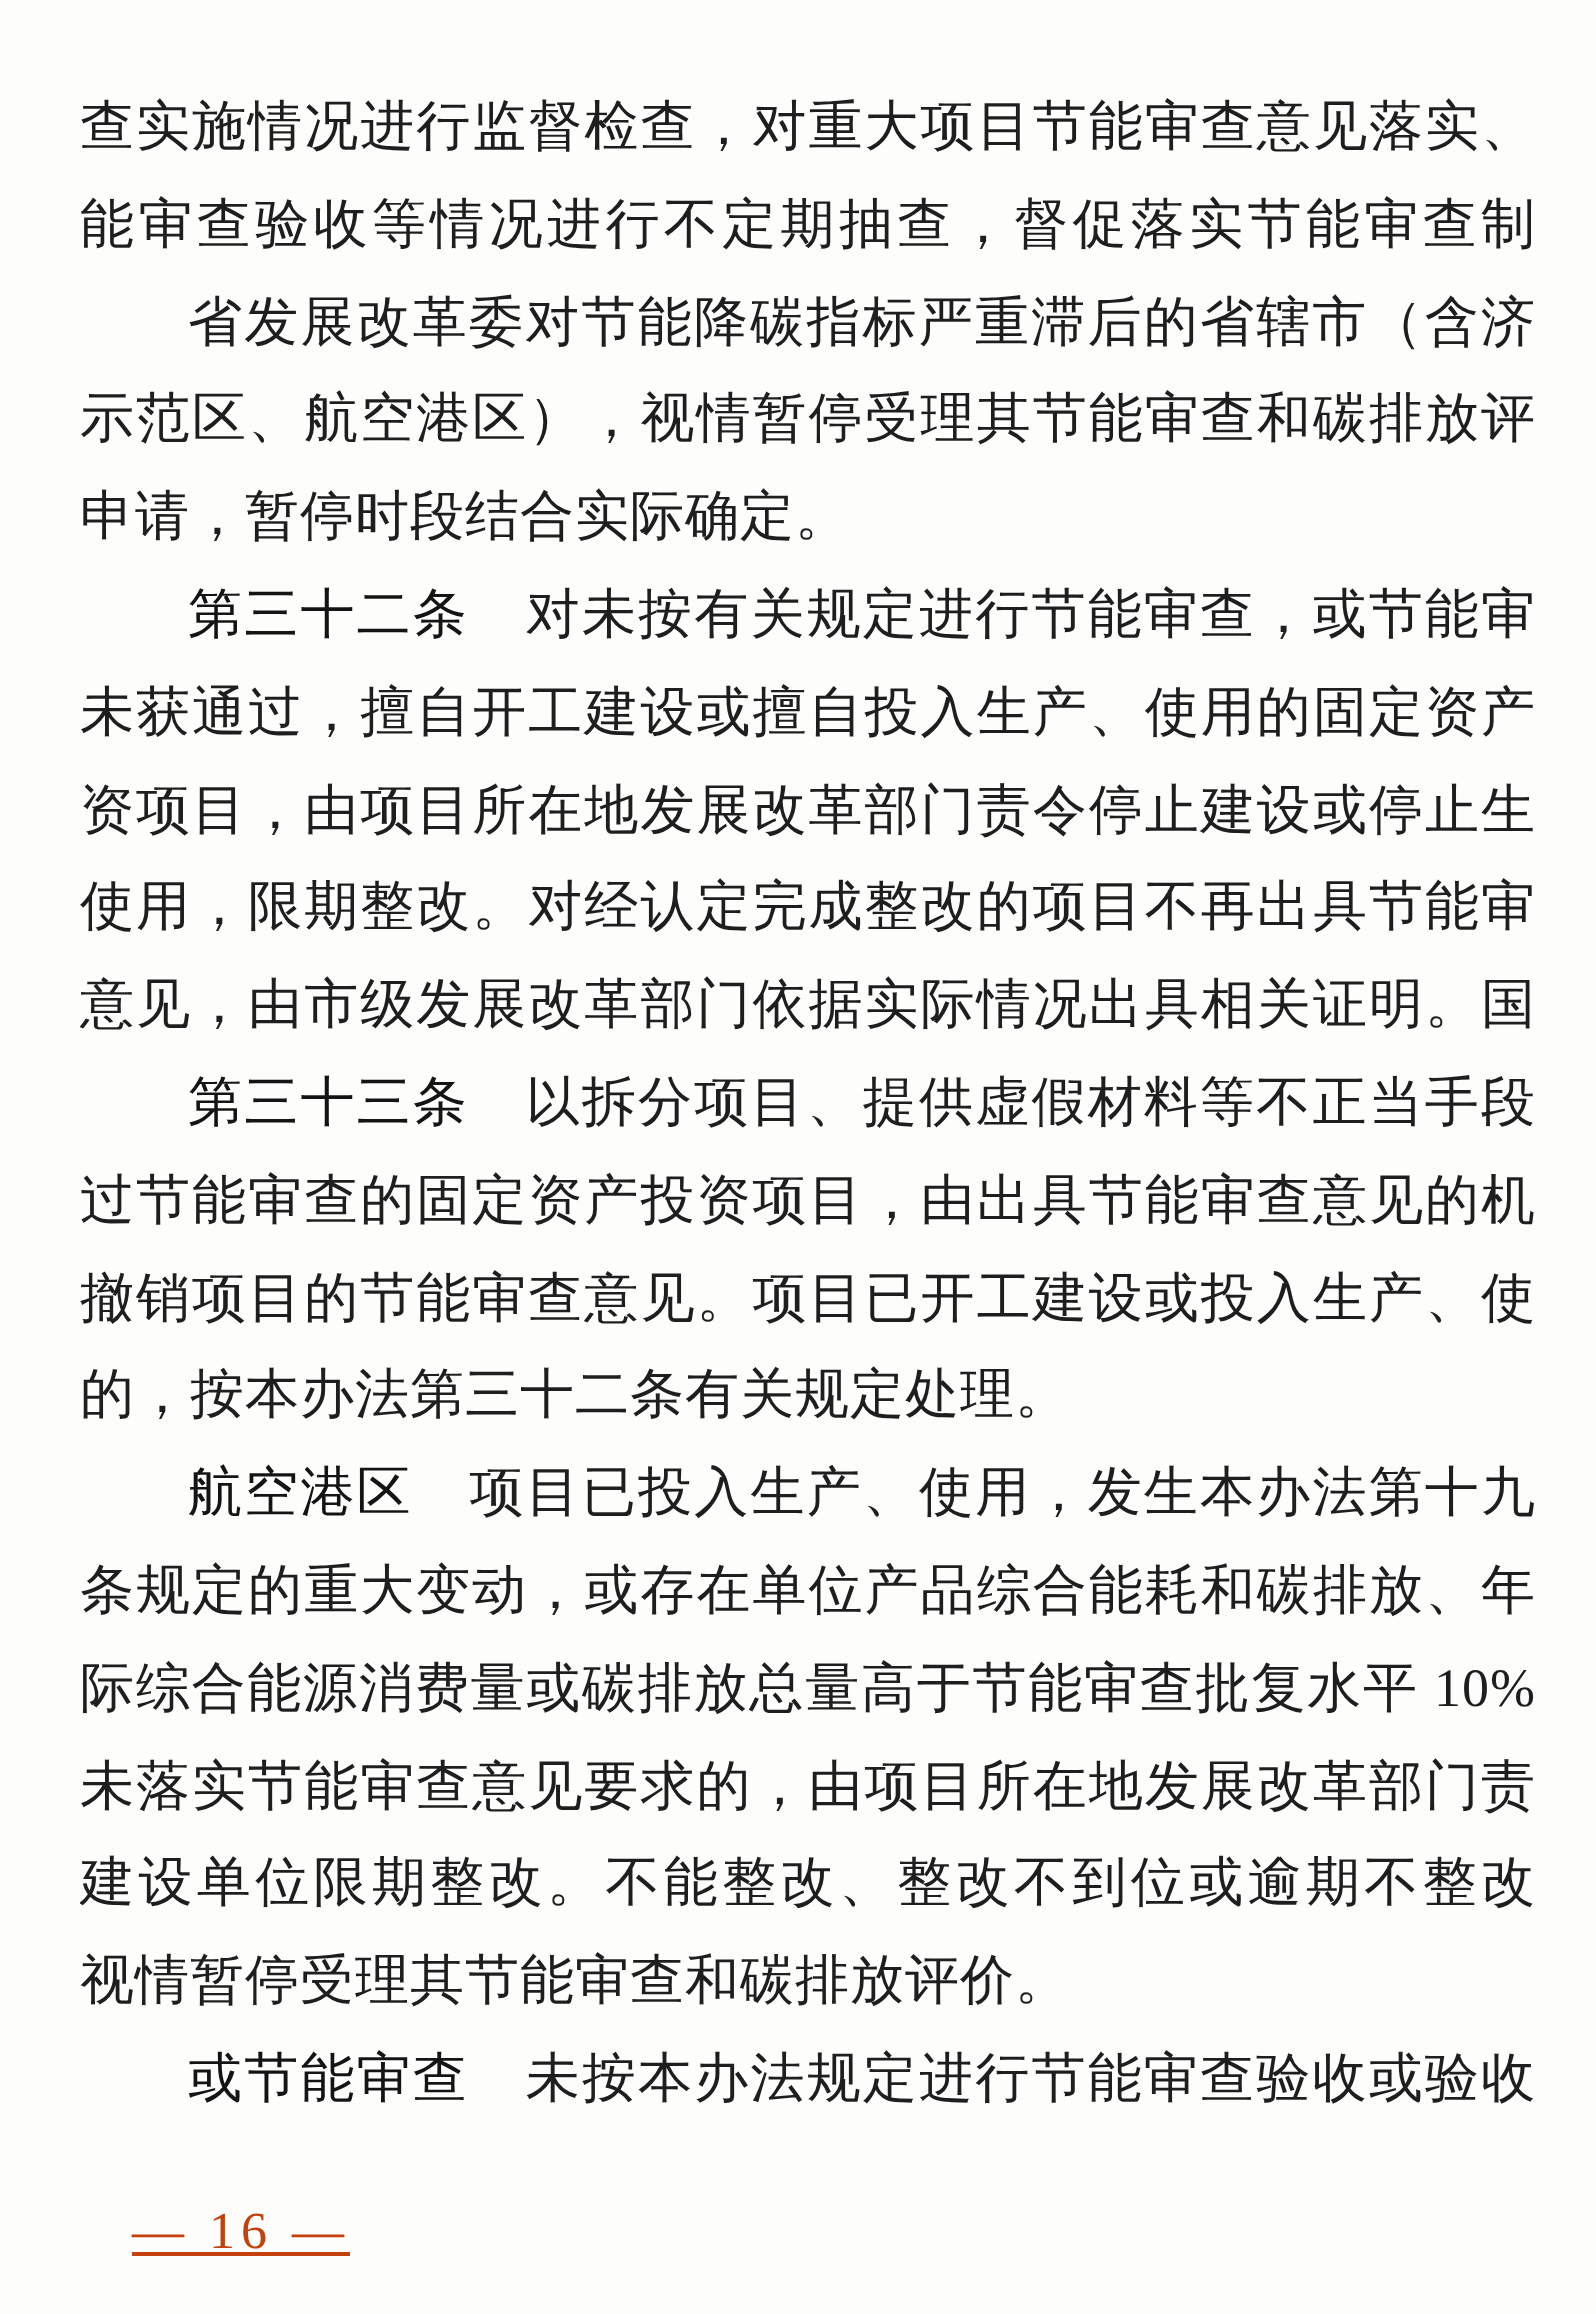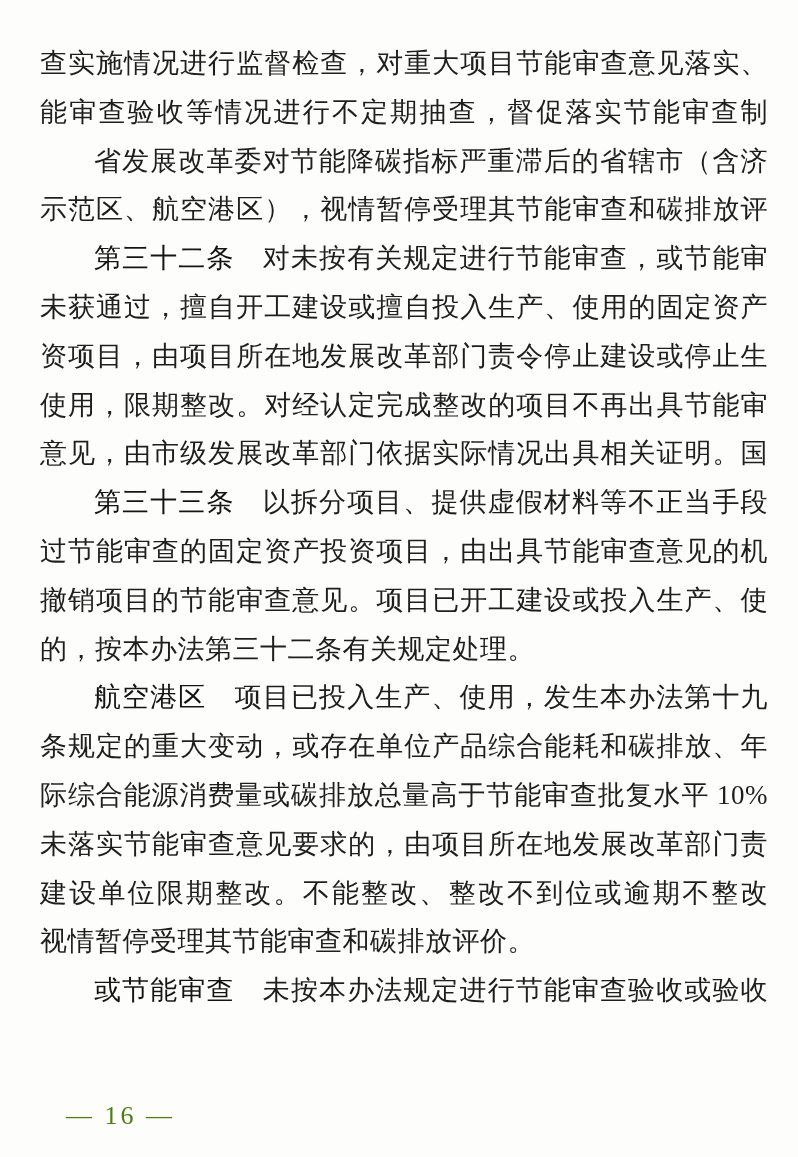--- a/index.html
+++ b/index.html
@@ -44,33 +44,35 @@
     margin-right: 1.05em;
     color: #141414;
   }
   .page-number {
     position: absolute;
     left: 66px;
     top: 1100px;
     font-size: 26px;
     line-height: 32px;
     letter-spacing: 3px;
-    color: #4d7c0f;
+    color: #c2410c;
     font-family: "Liberation Serif", "DejaVu Serif", serif;
+    text-decoration: underline;
   }
 </style>
 </head>
 <body>
 
 <div class="page">
   <div class="body-text">
       <div class="line just"><span>查实施情况进行监督检查，对重大项目节能审查意见落实、节</span></div>
       <div class="line just"><span>能审查验收等情况进行不定期抽查，督促落实节能审查制度。</span></div>
       <div class="line just ind"><span>省发展改革委对节能降碳指标严重滞后的省辖市（含济源</span></div>
       <div class="line just"><span>示范区、航空港区），视情暂停受理其节能审查和碳排放评价</span></div>
+      <div class="line"><span>申请，暂停时段结合实际确定。</span></div>
       <div class="line just ind"><span class="art">第三十二条</span><span>对未按有关规定进行节能审查，或节能审查</span></div>
       <div class="line just"><span>未获通过，擅自开工建设或擅自投入生产、使用的固定资产投</span></div>
       <div class="line just"><span>资项目，由项目所在地发展改革部门责令停止建设或停止生产、</span></div>
       <div class="line just"><span>使用，限期整改。对经认定完成整改的项目不再出具节能审查</span></div>
       <div class="line just"><span>意见，由市级发展改革部门依据实际情况出具相关证明。国家</span></div>
       <div class="line just ind"><span class="art">第三十三条</span><span>以拆分项目、提供虚假材料等不正当手段通</span></div>
       <div class="line just"><span>过节能审查的固定资产投资项目，由出具节能审查意见的机关</span></div>
       <div class="line just"><span>撤销项目的节能审查意见。项目已开工建设或投入生产、使用</span></div>
       <div class="line"><span>的，按本办法第三十二条有关规定处理。</span></div>
       <div class="line just ind"><span class="art">航空港区</span><span>项目已投入生产、使用，发生本办法第十九</span></div>

